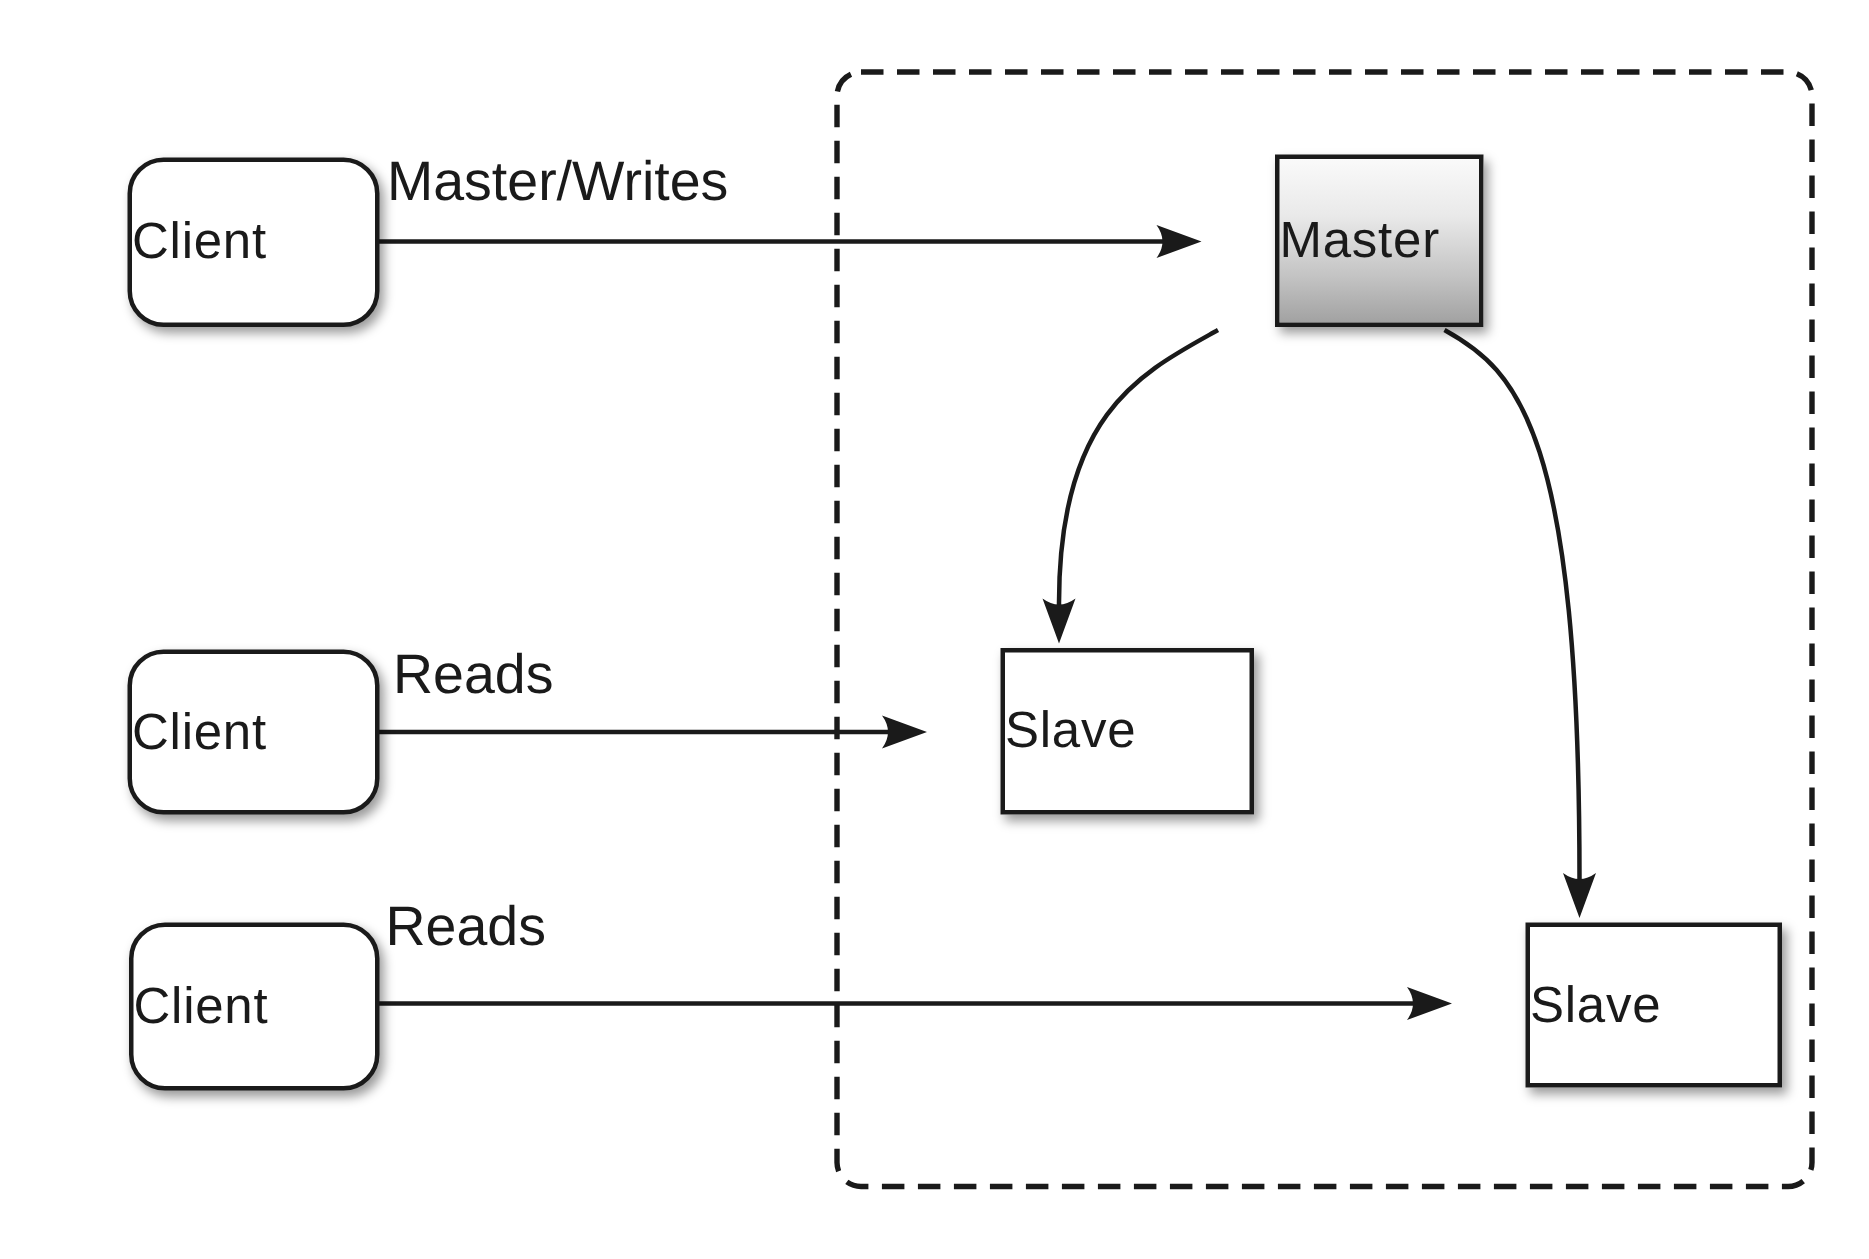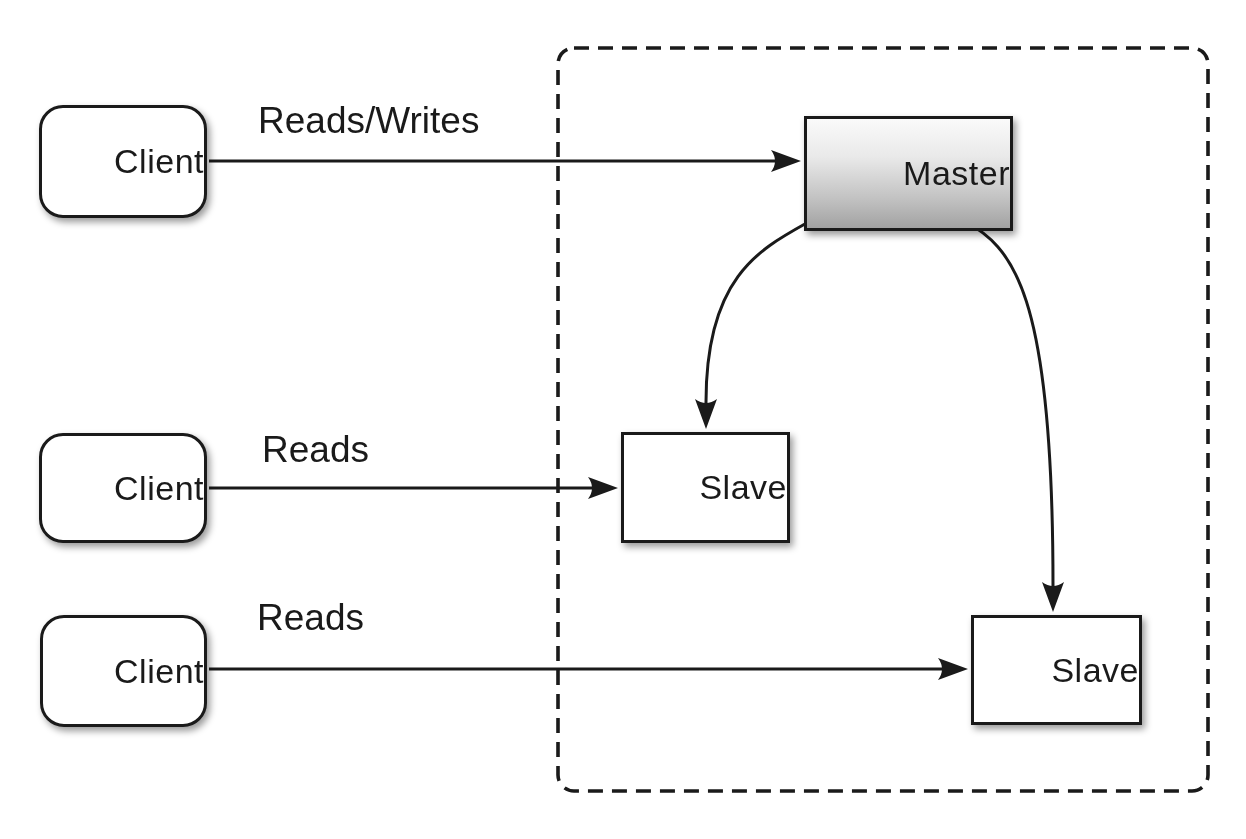--- a/index.html
+++ b/index.html
@@ -20,28 +20,29 @@
     left: 0;
     top: 0;
     width: 1246px;
     height: 839px;
     display: block;
   }
   .node {
     position: absolute;
     display: flex;
     align-items: center;
-    justify-content: flex-end;
+    justify-content: flex-start;
     box-sizing: border-box;
     background: var(--node-fill, #ffffff);
     border: 3px solid var(--line, #1a1a1a);
     box-shadow: 3px 4px 7px rgba(0,0,0,0.40);
     color: var(--line, #1a1a1a);
     font-size: 34px;
     letter-spacing: 0.5px;
+    margin-left: 46px;
   }
   .node.rounded {
     border-radius: 24px;
   }
   .node.master {
     background: linear-gradient(180deg,
       var(--master-top, #fafafa) 0%,
       #e9e9e9 35%,
       #c3c3c3 72%,
       var(--master-bottom, #a2a2a2) 100%);
@@ -94,32 +95,32 @@
   </div>
 
   <div class="node rounded" style="left:39px; top:433px; width:168px; height:110px;">
     <span>Client</span>
   </div>
 
   <div class="node rounded" style="left:40px; top:615px; width:167px; height:112px;">
     <span>Client</span>
   </div>
 
-  <div class="node master" style="left:804px; top:116px; width:209px; height:115px;">
+  <div class="node master" style="left:804px; top:103px; width:139px; height:115px;">
     <span>Master</span>
   </div>
 
   <div class="node" style="left:621px; top:432px; width:169px; height:111px;">
     <span>Slave</span>
   </div>
 
   <div class="node" style="left:971px; top:615px; width:171px; height:110px;">
     <span>Slave</span>
   </div>
 
-  <div class="edge-label" style="left:258px; top:101px;">Reads/Writes</div>
+  <div class="edge-label" style="left:258px; top:101px;">Master/Writes</div>
 
   <div class="edge-label" style="left:262px; top:430px;">Reads</div>
 
   <div class="edge-label" style="left:257px; top:598px;">Reads</div>
 
 
 </div>
 
 </body></html>

